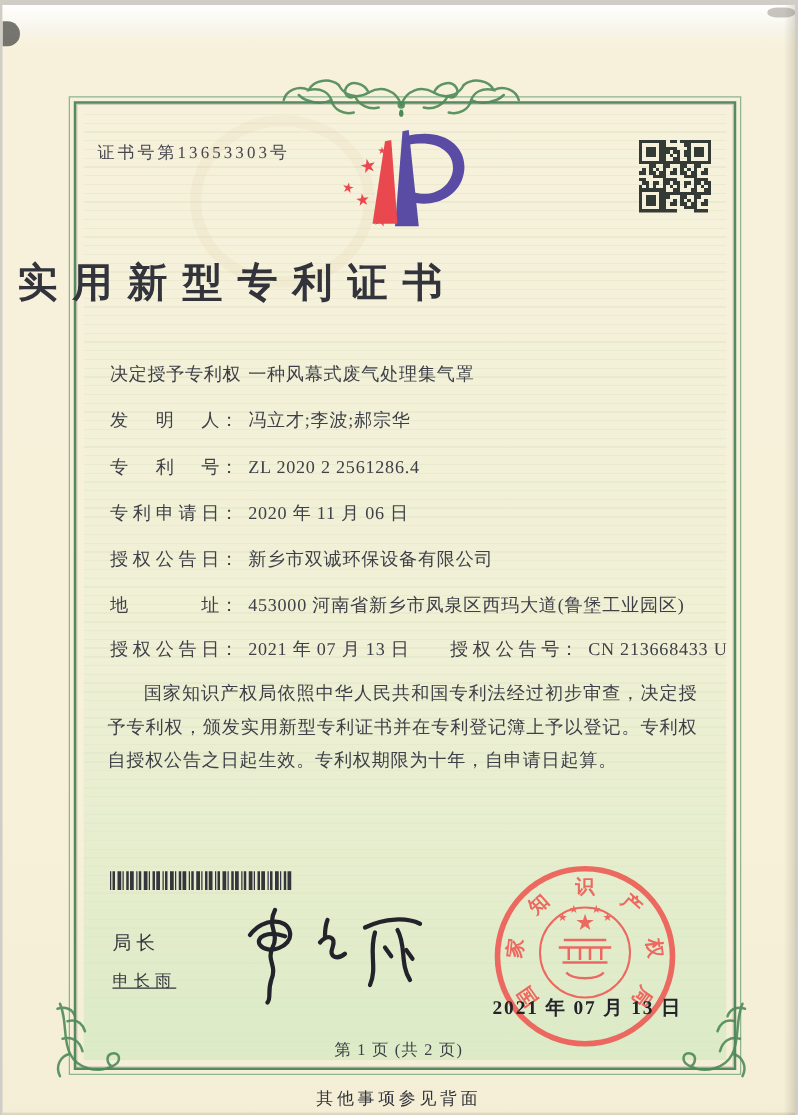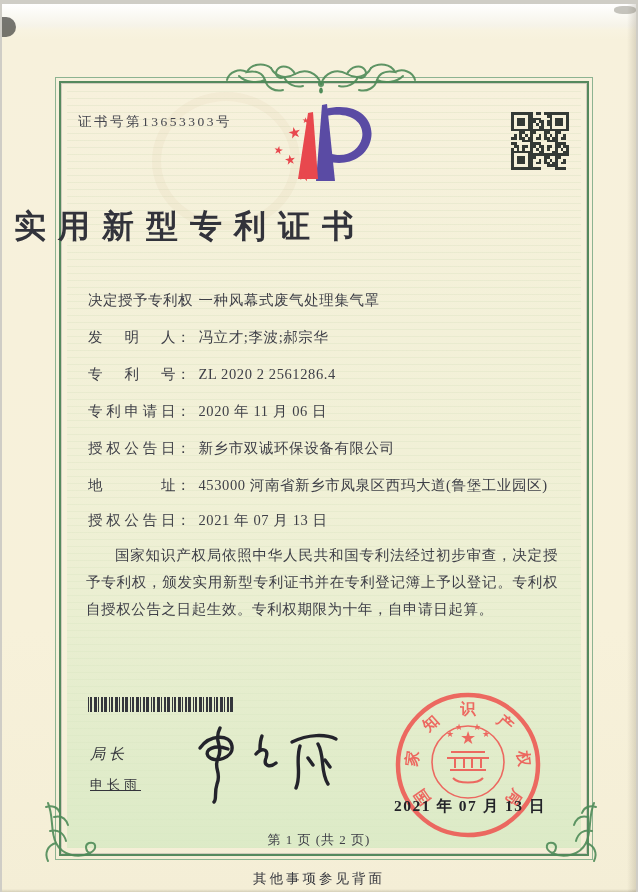--- a/index.html
+++ b/index.html
@@ -41,21 +41,21 @@
   .colon{margin:0 2px 0 0;}
   .val{margin-left:6px;letter-spacing:.6px;}
 
   .paras{position:absolute;left:84px;top:538px;width:472px;font-size:14.5px;line-height:27px;
     text-align:justify;color:#3e3f47;letter-spacing:.6px;}
   .paras p{margin:0;text-indent:2em;}
 
   .barcode{position:absolute;left:86px;top:693px;height:15px;display:flex;align-items:stretch;}
   .barcode span{display:block;background:#34363c;}
 
-  .director-label{position:absolute;left:88px;top:741px;font-size:15px;letter-spacing:4px;color:#33343b;font-style:italic;}
+  .director-label{position:absolute;left:88px;top:741px;font-size:15px;letter-spacing:4px;color:#33343b;}
   .director-name{position:absolute;left:88px;top:772px;font-size:13px;letter-spacing:4px;color:#33343b;text-decoration:underline;}
   .signature{position:absolute;left:178px;top:718px;width:160px;height:82px;}
 
   .seal{position:absolute;left:391px;top:686px;width:150px;height:150px;opacity:.88;}
   .seal-date{position:absolute;left:392px;top:792px;font-size:15.5px;font-weight:600;
     letter-spacing:1.5px;color:#232329;z-index:6;white-space:nowrap;}
 
   .footer-page{position:absolute;left:0;right:0;top:827px;text-align:center;font-size:13px;
     letter-spacing:1px;color:#3e3f47;}
   .footer-back{position:absolute;left:0;right:0;top:866px;text-align:center;font-size:13.5px;
@@ -318,20 +318,23 @@
   </div>
   <div class="row" style="top:434px">
     <span class="lbl">授权公告日</span><span class="colon">：</span><span class="val">新乡市双诚环保设备有限公司</span>
   </div>
   <div class="row" style="top:471px">
     <span class="lbl">地址</span><span class="colon">：</span><span class="val">453000 河南省新乡市凤泉区西玛大道(鲁堡工业园区)</span>
   </div>
   <div class="row" style="top:506px">
     <span class="lbl">授权公告日</span><span class="colon">：</span><span class="val">2021 年 07 月 13 日</span>
   </div>
+  <div class="row" style="left:358px;top:506px">
+    <span class="lbl">授权公告号</span><span class="colon">：</span><span class="val">CN 213668433 U</span>
+  </div>
 
   <div class="paras">
     <p>国家知识产权局依照中华人民共和国专利法经过初步审查，决定授予专利权，颁发实用新型专利证书并在专利登记簿上予以登记。专利权自授权公告之日起生效。专利权期限为十年，自申请日起算。</p>
   </div>
 
   <div class="barcode" id="barcode">
       <span style="width: 1px; margin-right: 1px;"></span>
       <span style="width: 2px; margin-right: 2px;"></span>
       <span style="width: 3px; margin-right: 1px;"></span>
       <span style="width: 1px; margin-right: 2px;"></span>

